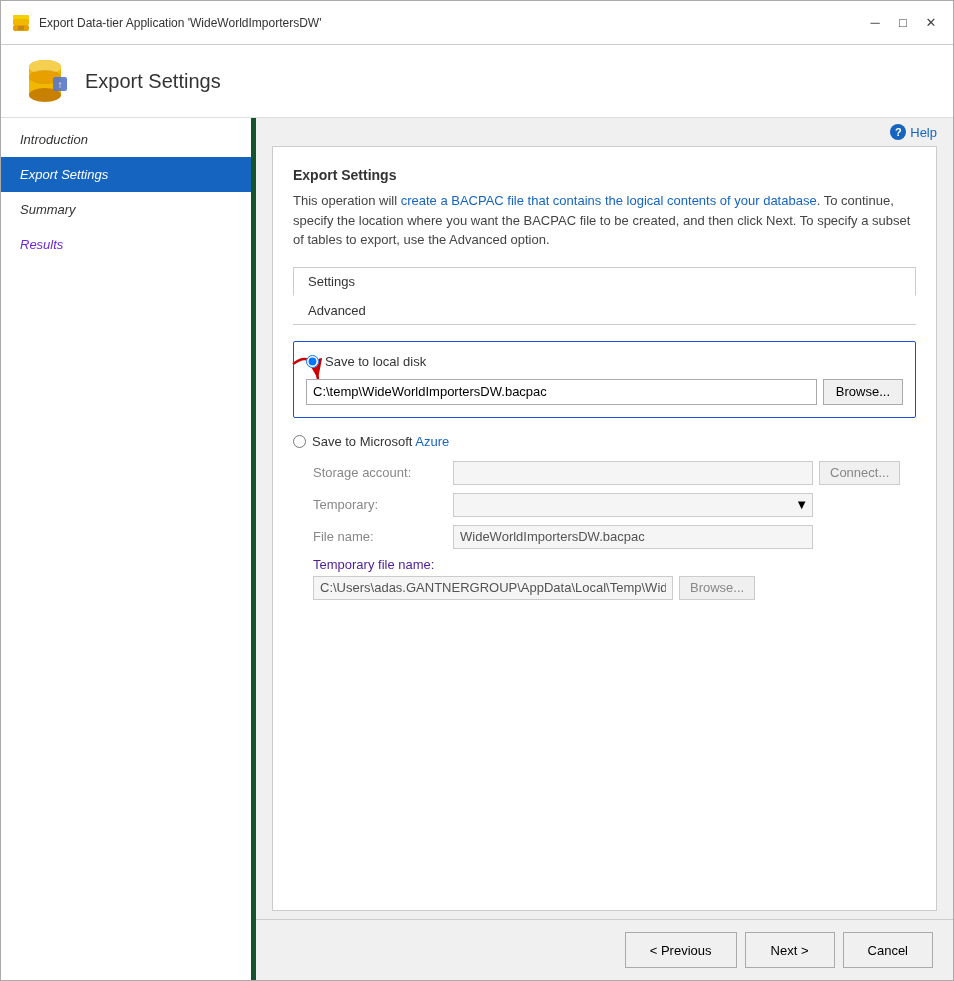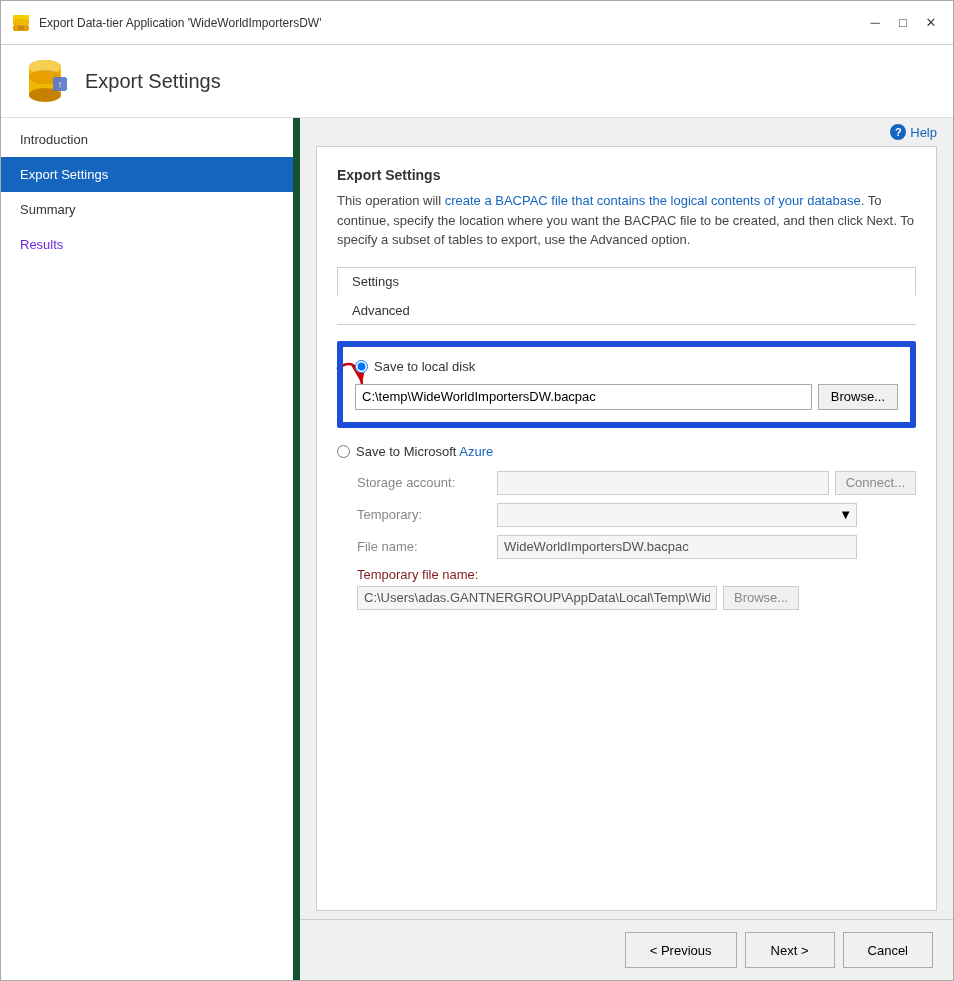--- a/index.html
+++ b/index.html
@@ -85,25 +85,26 @@
 
     
     .main-body {
       display: flex;
       flex: 1;
       overflow: hidden;
     }
 
     
     .sidebar {
-      width: 299px;
-      background: #fff;
-      border-right: 7px solid #14532d;
+      width: 255px;
+      background: #fff;
+      border-right: 5px solid #14532d;
       flex-shrink: 0;
       padding-top: 4px;
+      font-style: italic;
     }
     .sidebar-item {
       padding: 10px 16px;
       cursor: pointer;
       color: #333;
       font-size: 13px;
       border-left: 3px solid transparent;
     }
     .sidebar-item.active {
       background: #1565c0;
@@ -195,21 +196,21 @@
       top: 1px;
     }
     .tab.active {
       border: 1px solid #ccc;
       border-bottom: 1px solid #fff;
       background: #fff;
     }
 
     
     .settings-box {
-      border: 6px solid #1d4ed8;
+      border: 1px solid #1d4ed8;
       border-radius: 2px;
       padding: 12px;
       margin-bottom: 16px;
       position: relative;
     }
 
     .radio-option {
       display: flex;
       align-items: center;
       gap: 6px;
@@ -293,21 +294,21 @@
       color: #888;
       font-size: 13px;
       height: 24px;
       cursor: not-allowed;
     }
     .temp-file-row {
       padding-left: 20px;
       margin-bottom: 8px;
     }
     .temp-file-label {
-      color: #7f1d1d;
+      color: #4c1d95;
       font-size: 13px;
       margin-bottom: 4px;
     }
     .temp-file-input-row {
       display: flex;
       align-items: center;
       gap: 6px;
     }
     .temp-file-input {
       flex: 1;

